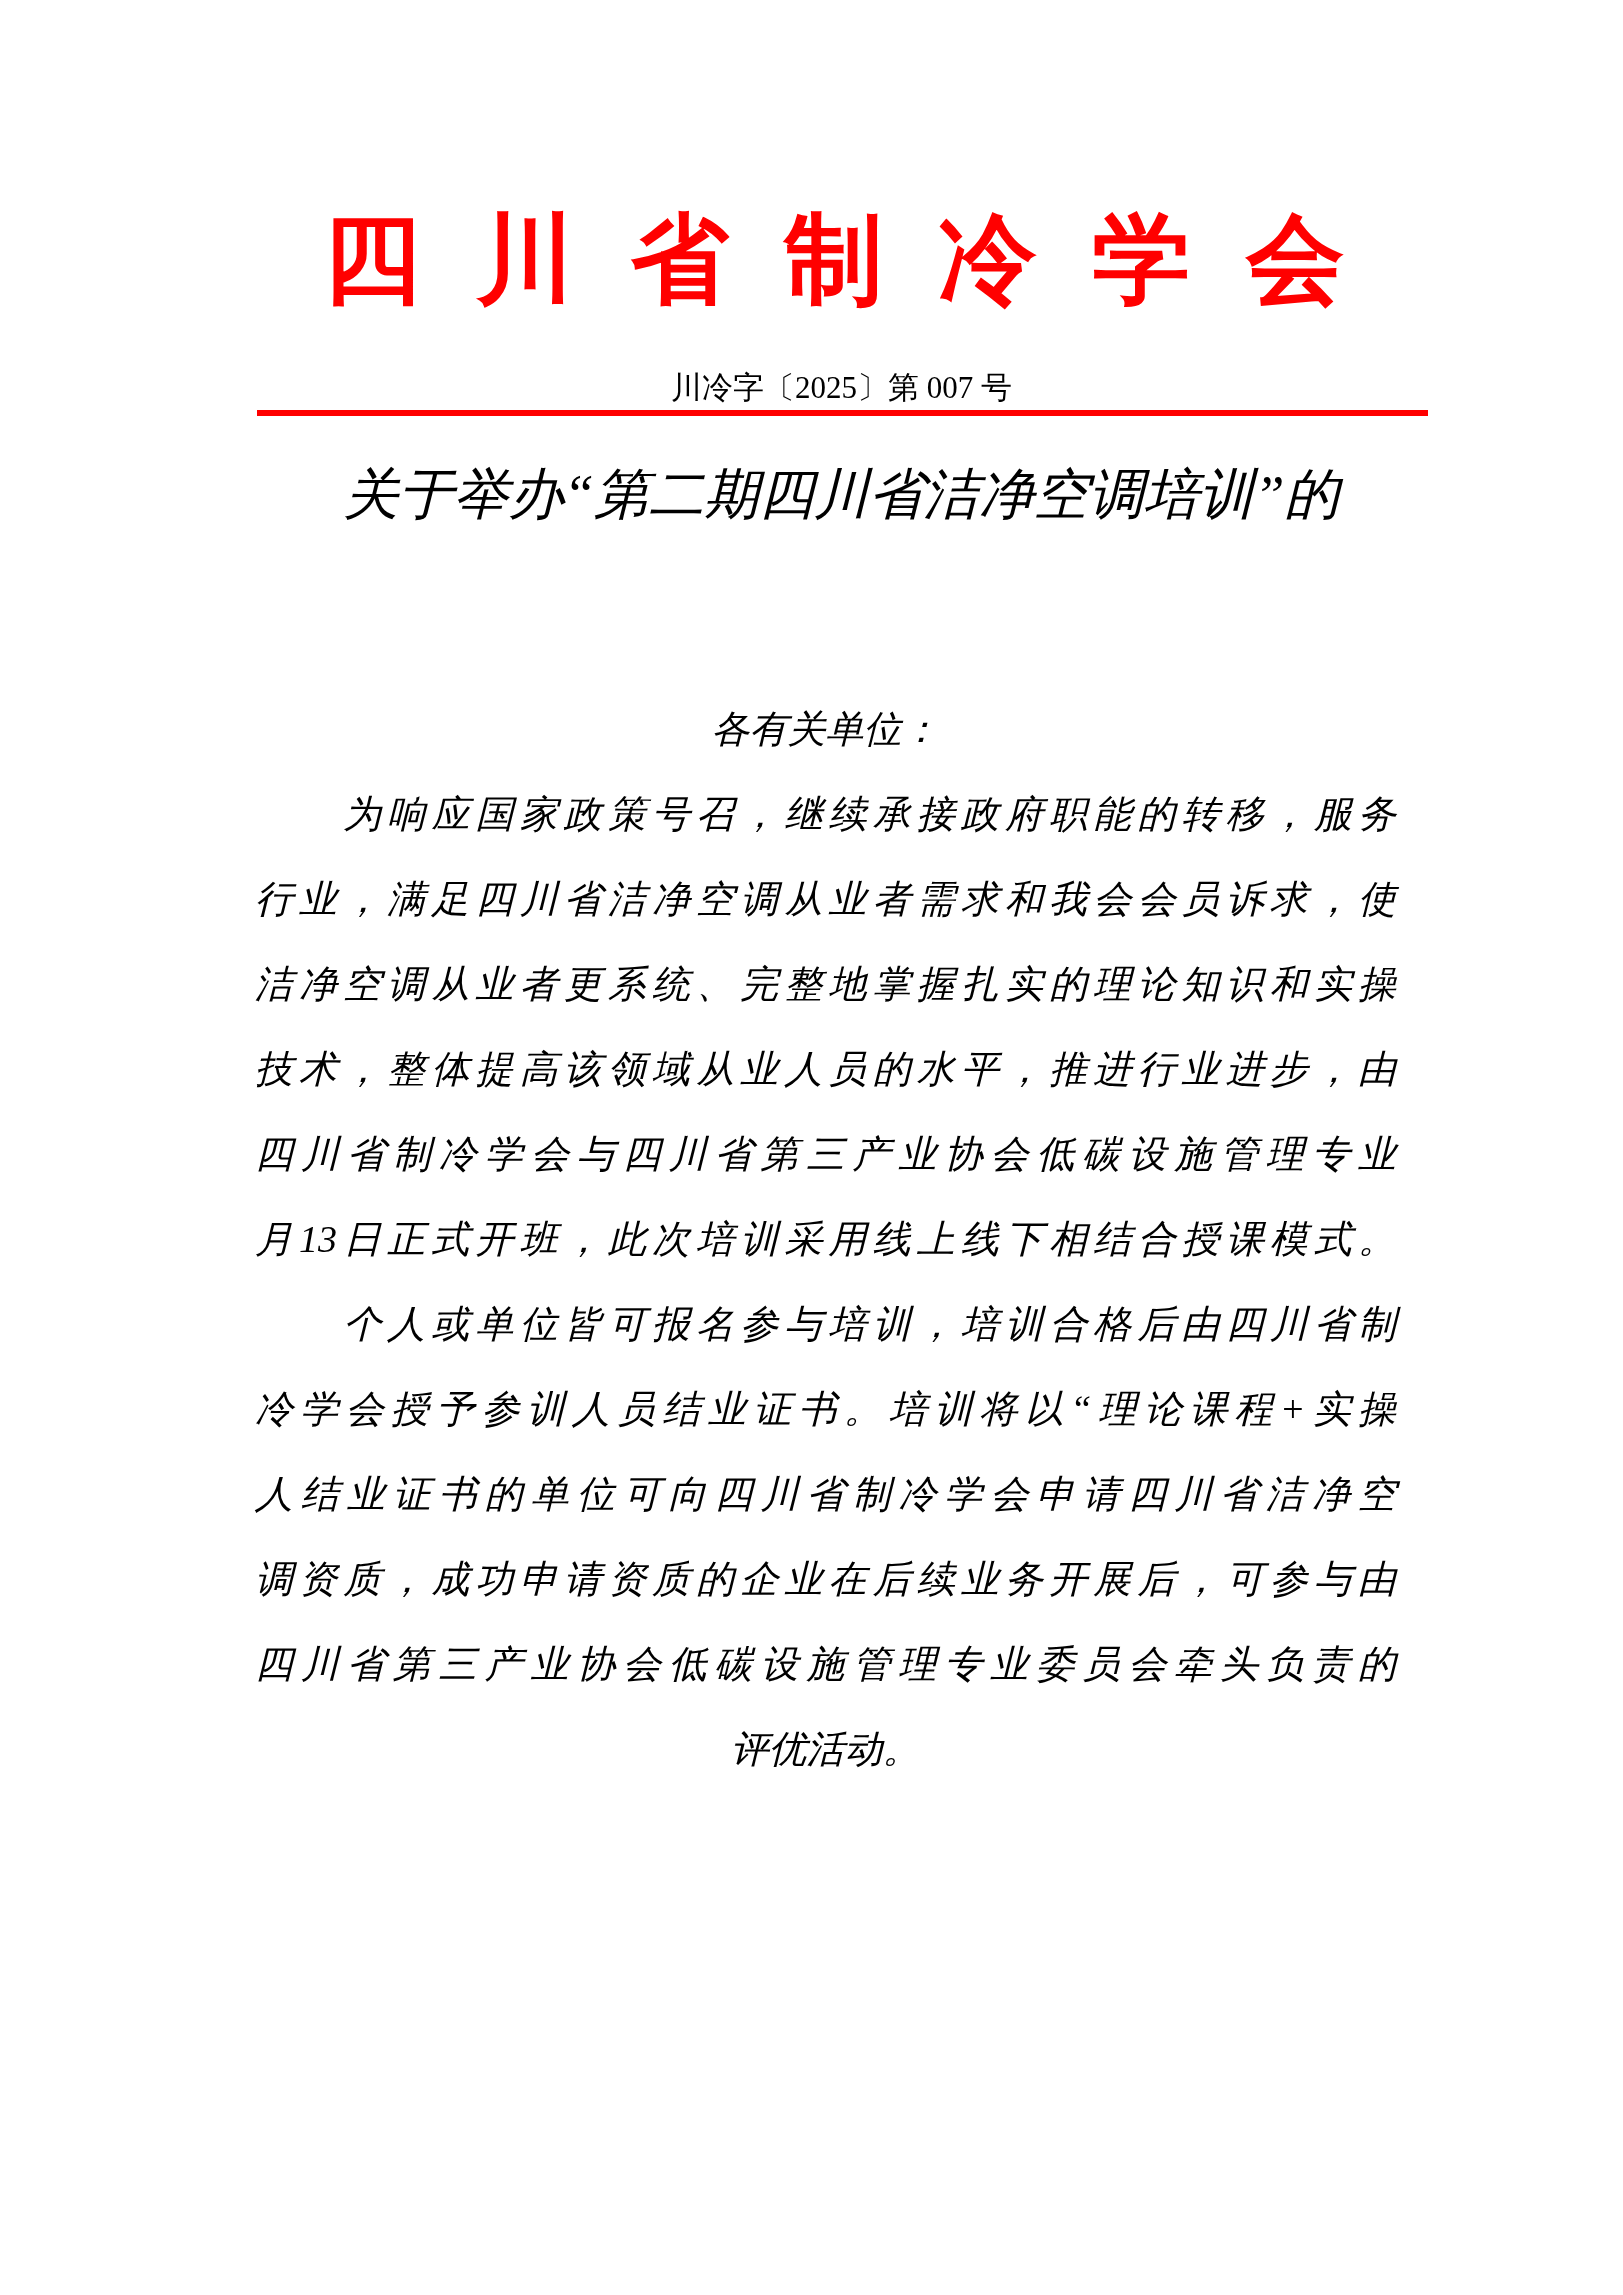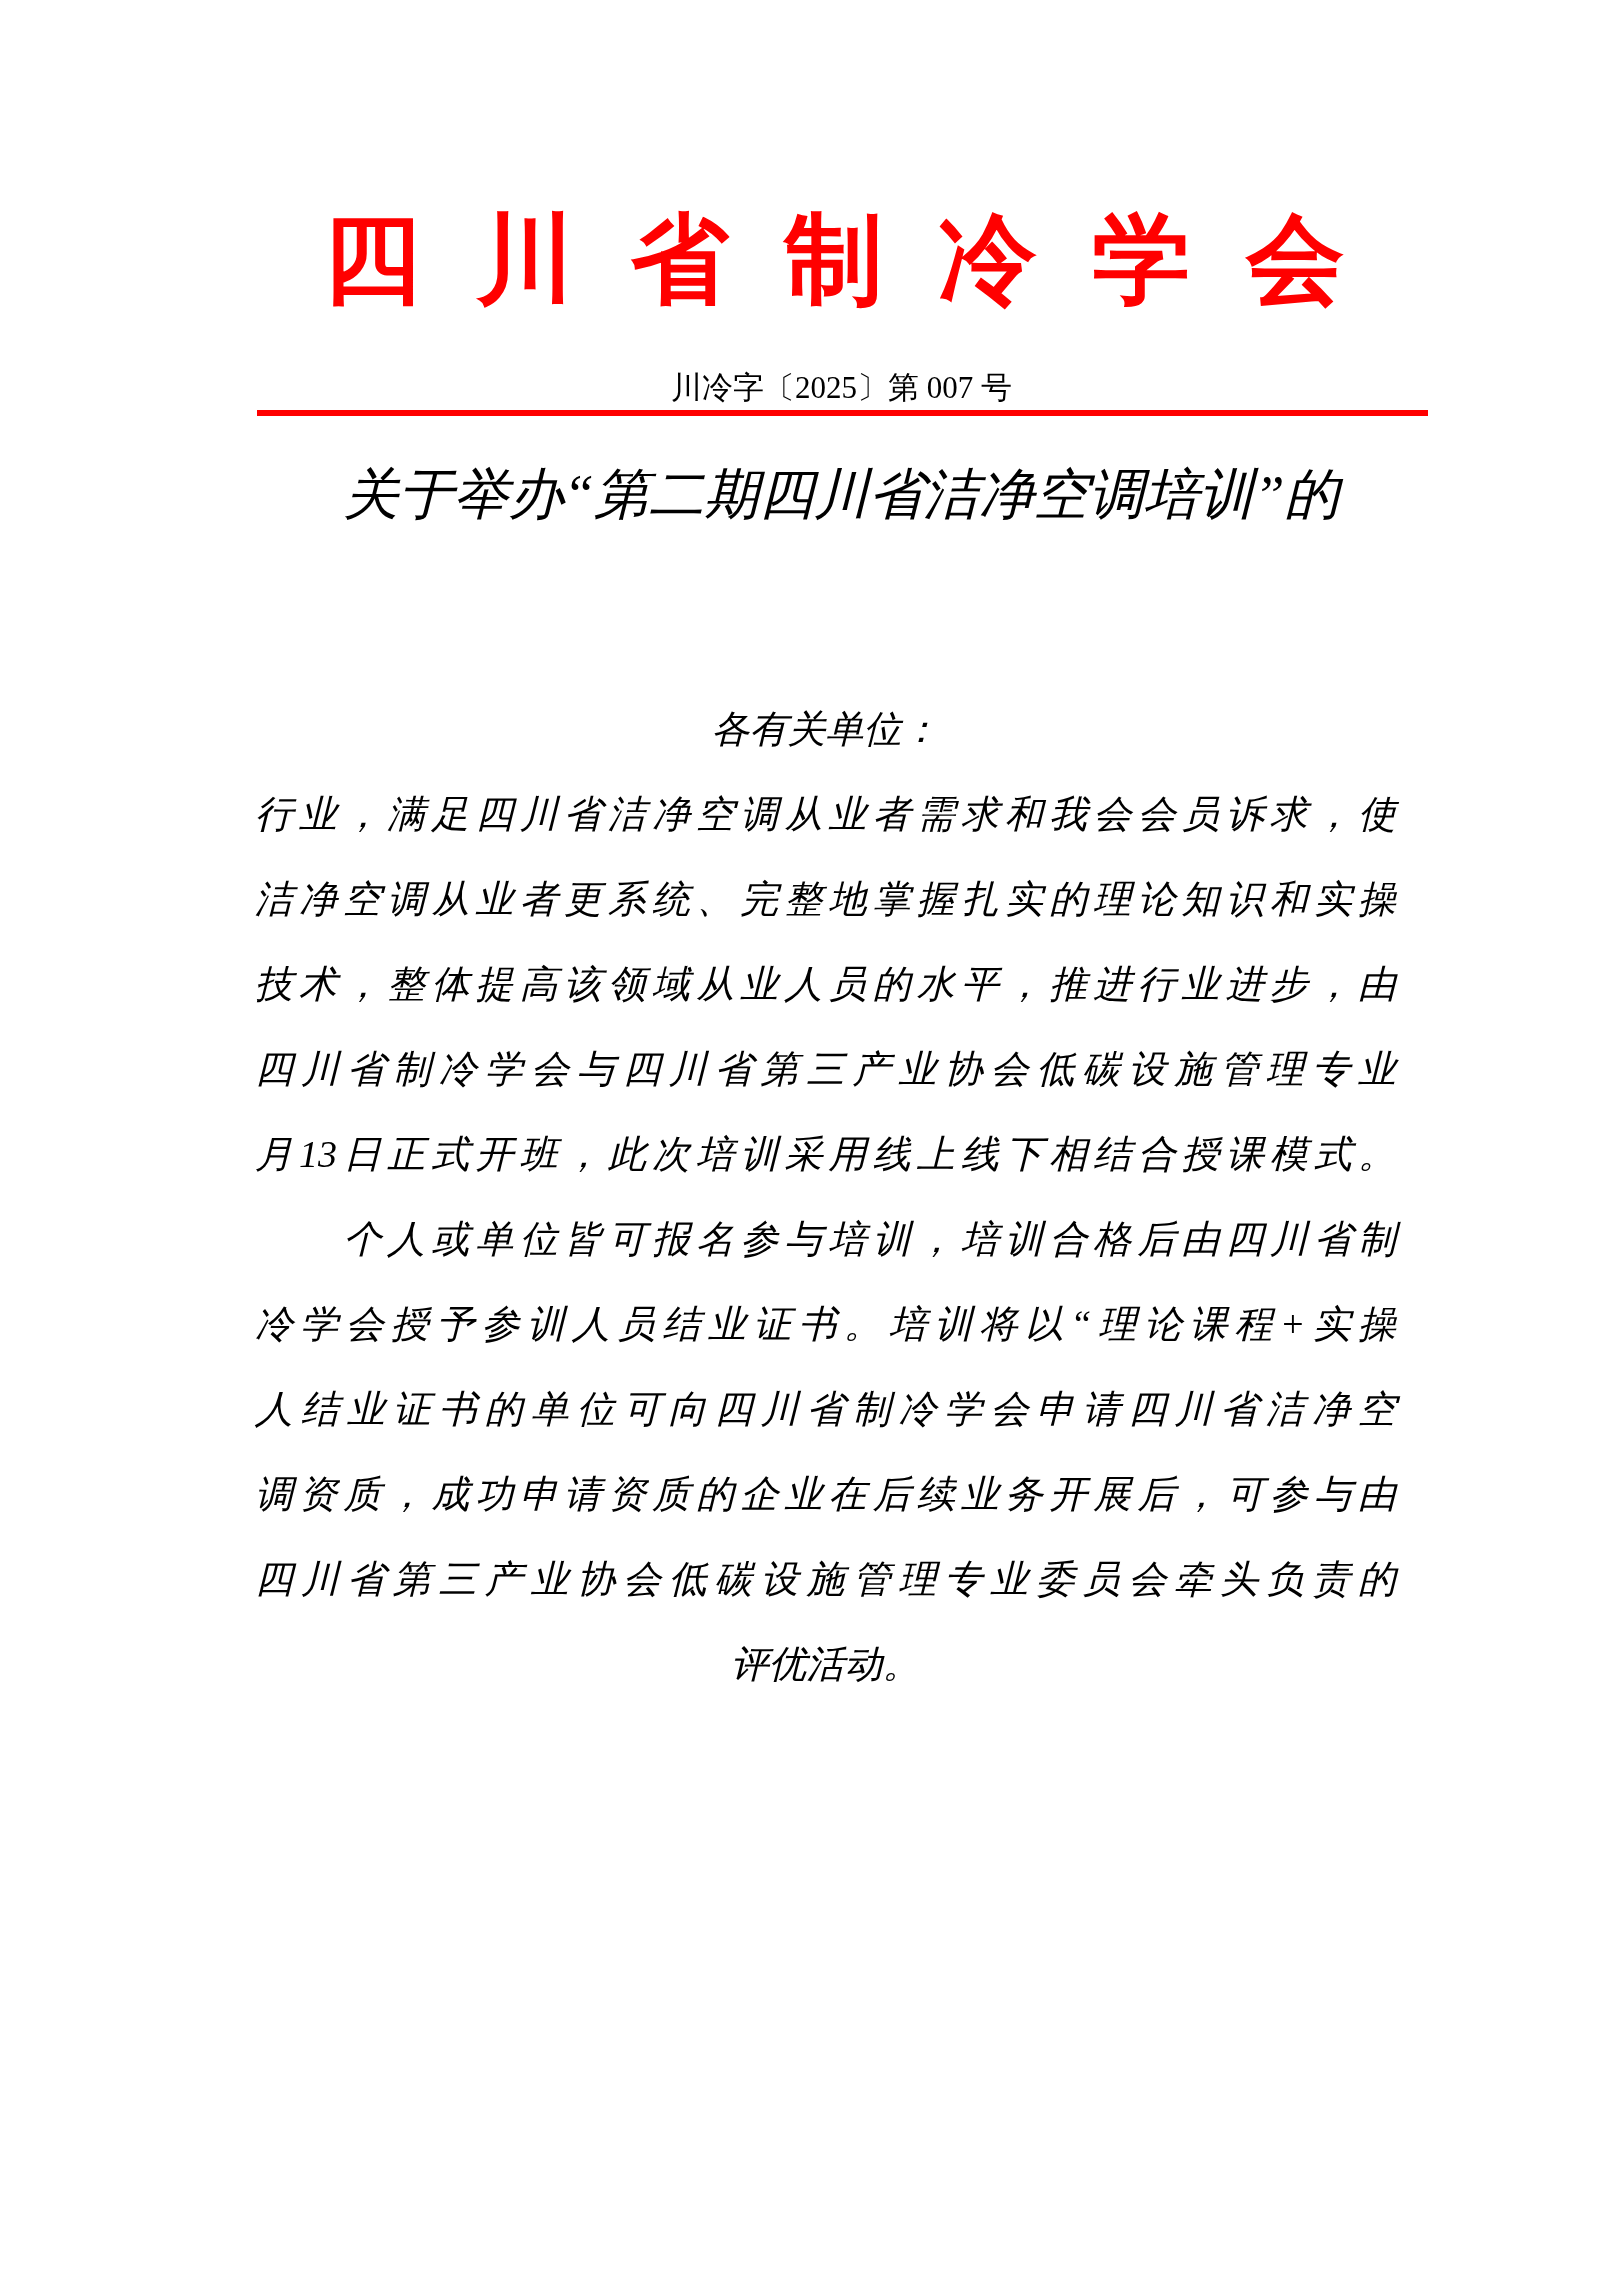--- a/index.html
+++ b/index.html
@@ -88,20 +88,21 @@
   <div class="doc-number">川冷字〔2025〕第 007 号</div>
 
   <div class="red-line" style="background-color: rgb(255, 0, 0);"></div>
 
   <div class="title">
     <div class="title-line">关于举办“第二期四川省洁净空调培训”的</div>
   </div>
 
   <div class="body-text">
     <div class="line">各有关单位：</div>
+    <div class="line fill">　　为响应国家政策号召，继续承接政府职能的转移，服务</div>
     <div class="line fill">行业，满足四川省洁净空调从业者需求和我会会员诉求，使</div>
     <div class="line fill">洁净空调从业者更系统、完整地掌握扎实的理论知识和实操</div>
     <div class="line fill">技术，整体提高该领域从业人员的水平，推进行业进步，由</div>
     <div class="line fill">四川省制冷学会与四川省第三产业协会低碳设施管理专业</div>
     <div class="line fill">月13日正式开班，此次培训采用线上线下相结合授课模式。</div>
     <div class="line fill">　　个人或单位皆可报名参与培训，培训合格后由四川省制</div>
     <div class="line fill">冷学会授予参训人员结业证书。培训将以“理论课程+实操</div>
     <div class="line fill">人结业证书的单位可向四川省制冷学会申请四川省洁净空</div>
     <div class="line fill">调资质，成功申请资质的企业在后续业务开展后，可参与由</div>
     <div class="line fill">四川省第三产业协会低碳设施管理专业委员会牵头负责的</div>

